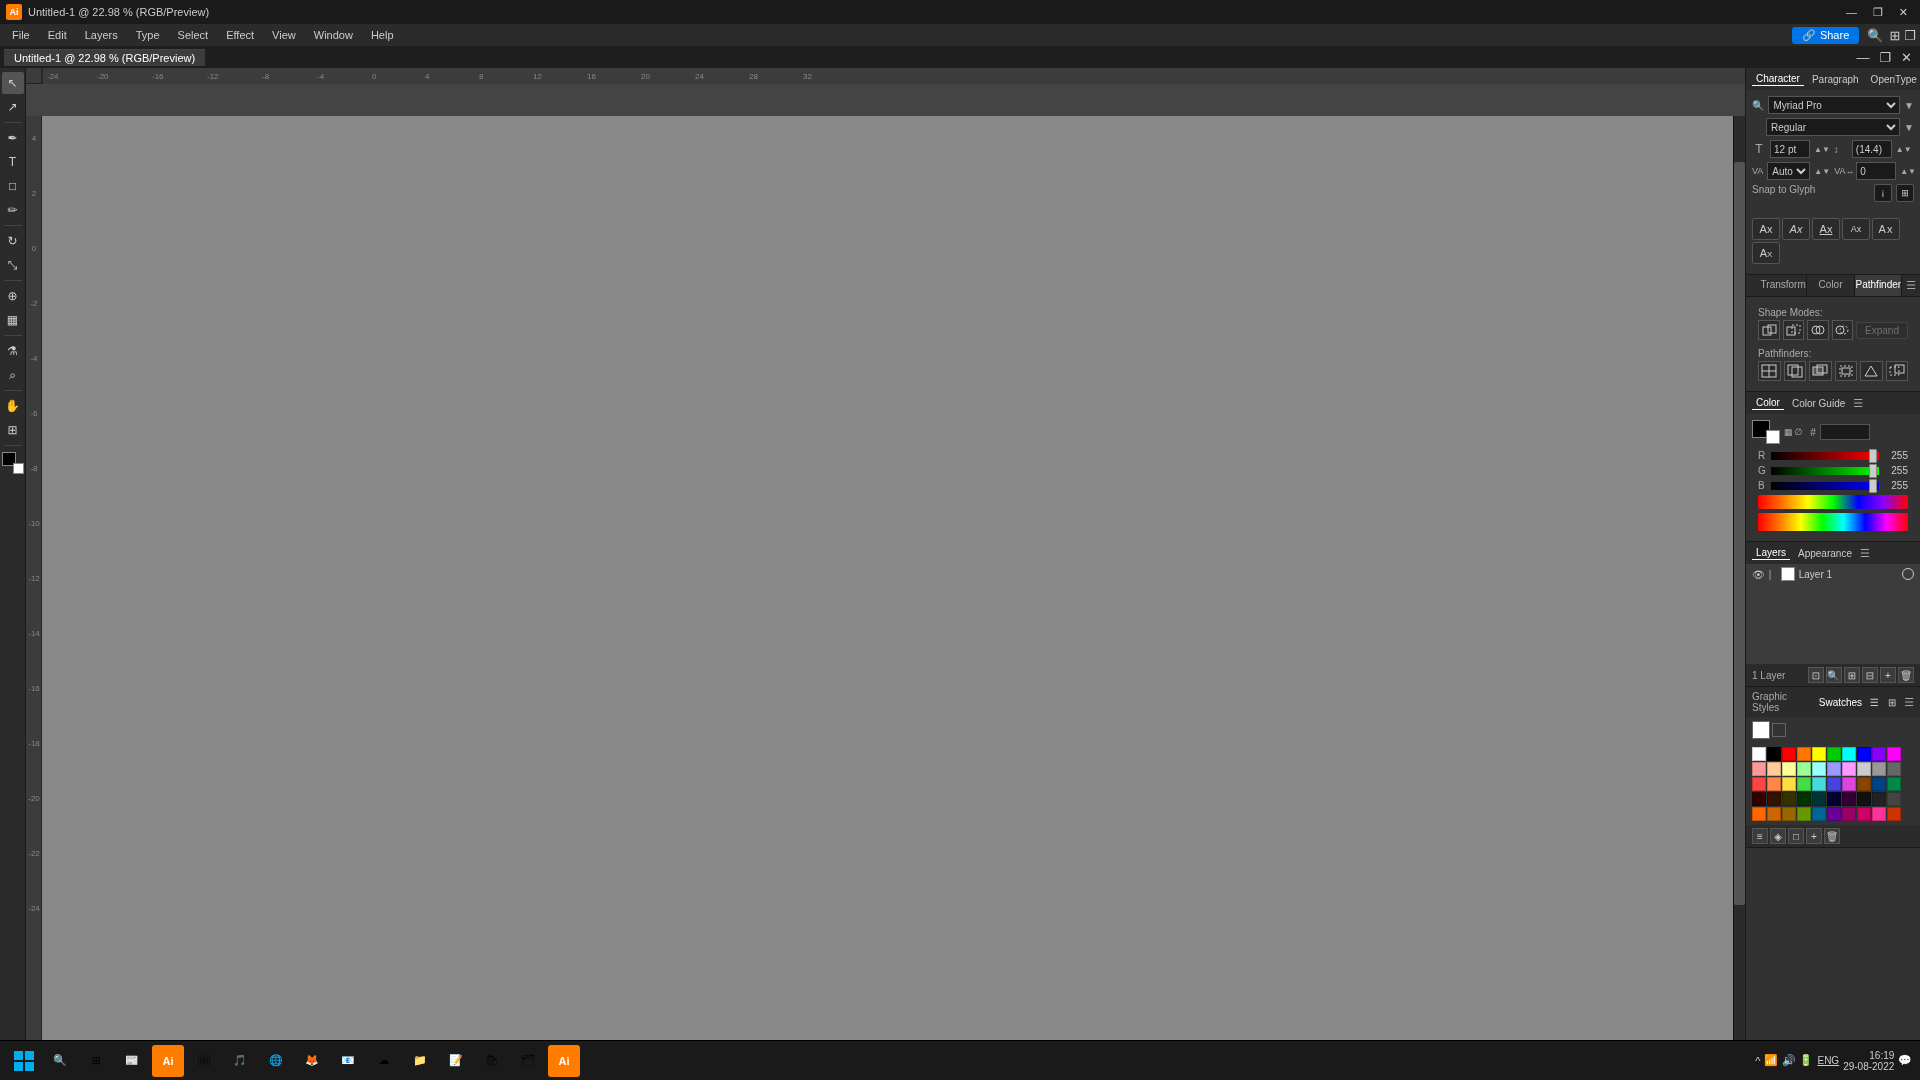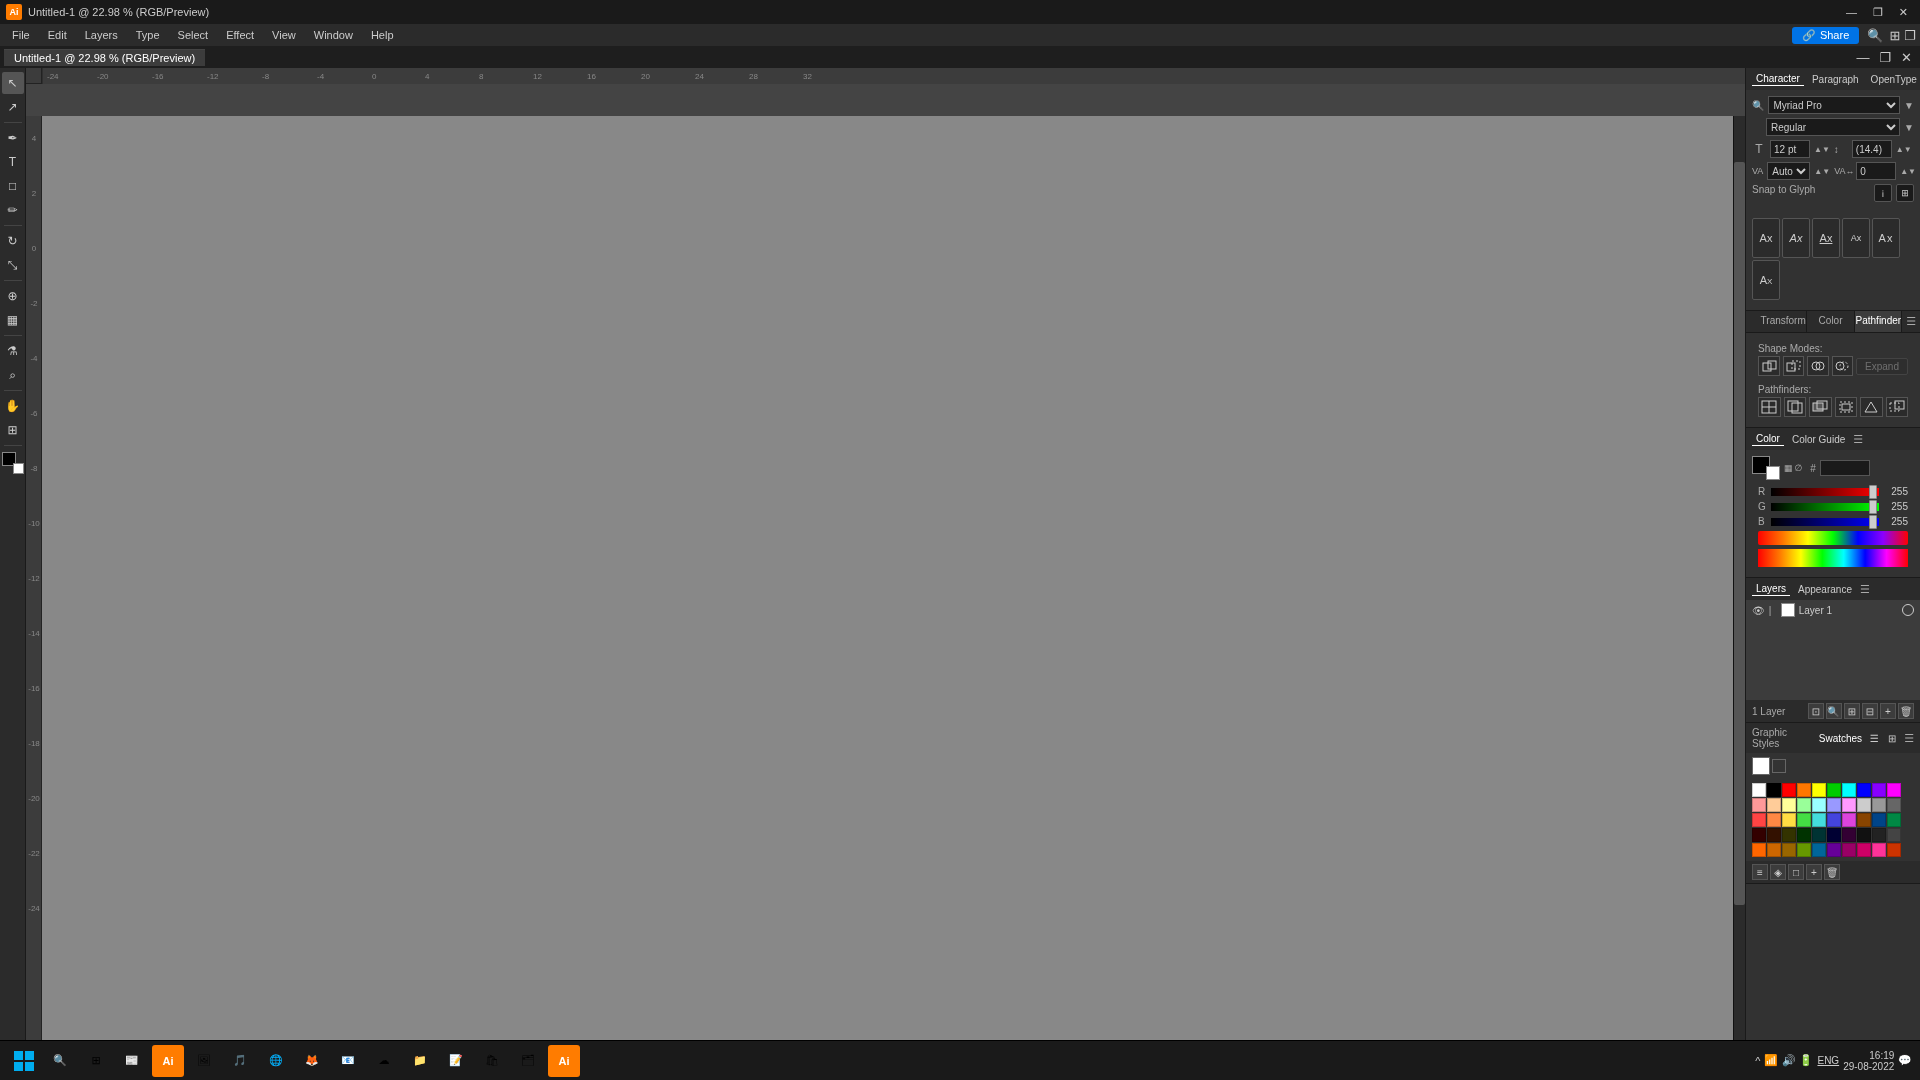--- a/index.html
+++ b/index.html
@@ -115,21 +115,21 @@
     
     .snap-row { display: flex; gap: 4px; margin-bottom: 16px; }
     .snap-label { color: #aaa; font-size: 10px; flex: 1; }
     .snap-btn {
       width: 18px; height: 18px; background: #1a1a1a; border: 1px solid #555;
       color: #ccc; display: flex; align-items: center; justify-content: center;
       font-size: 9px; cursor: pointer; border-radius: 2px;
     }
     .glyph-btns { display: flex; gap: 2px; flex-wrap: wrap; margin-bottom: 4px; }
     .glyph-btn {
-      width: 28px; height: 40px; background: #2b2b2b; border: 1px solid #555;
+      width: 28px; height: 22px; background: #2b2b2b; border: 1px solid #555;
       color: #ccc; display: flex; align-items: center; justify-content: center;
       font-size: 11px; cursor: pointer; border-radius: 2px;
     }
 
     
     .tabs-row { display: flex; background: #2b2b2b; border-bottom: 1px solid #1a1a1a; padding-left: 14px; }
     .tabs-row .t-tab {
       flex: 1; text-align: center; padding: 4px 0; font-size: 10px;
       color: #aaa; cursor: pointer; border-right: 1px solid #1a1a1a;
     }

